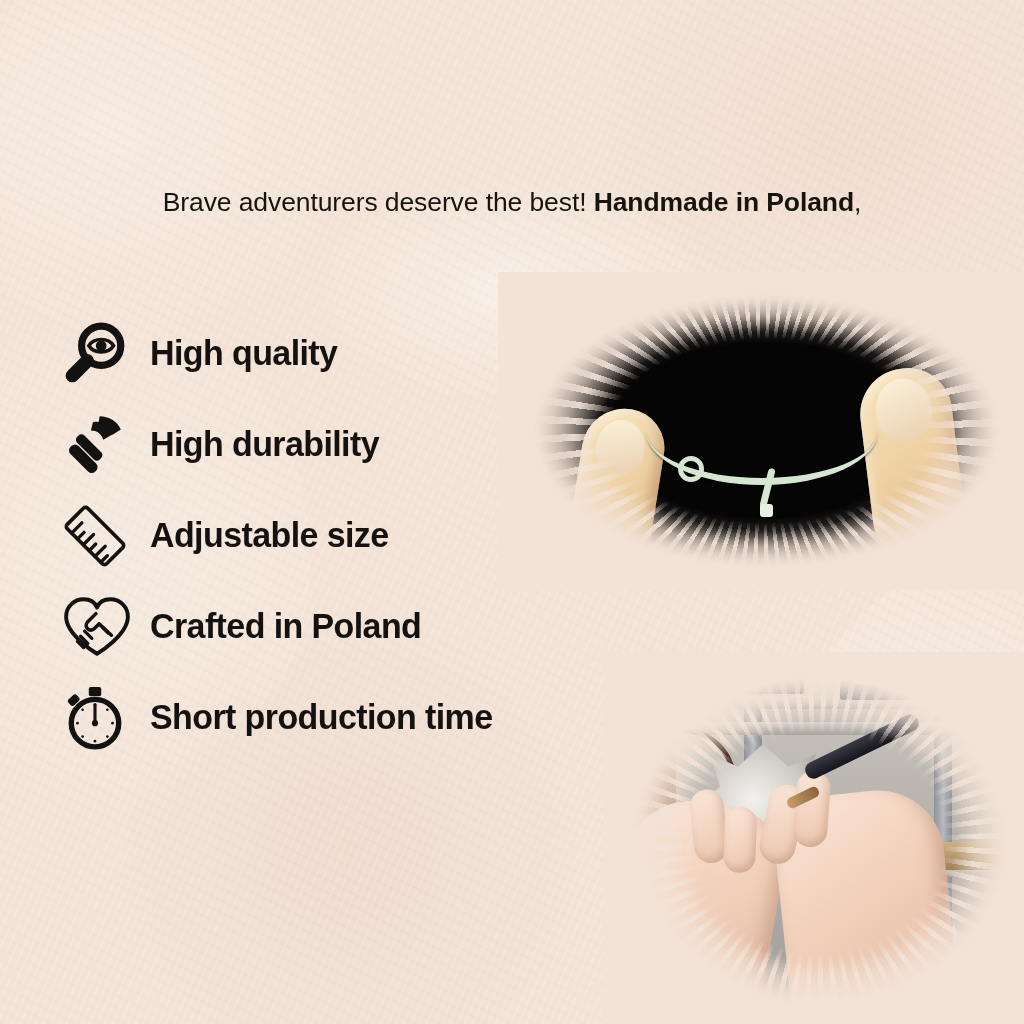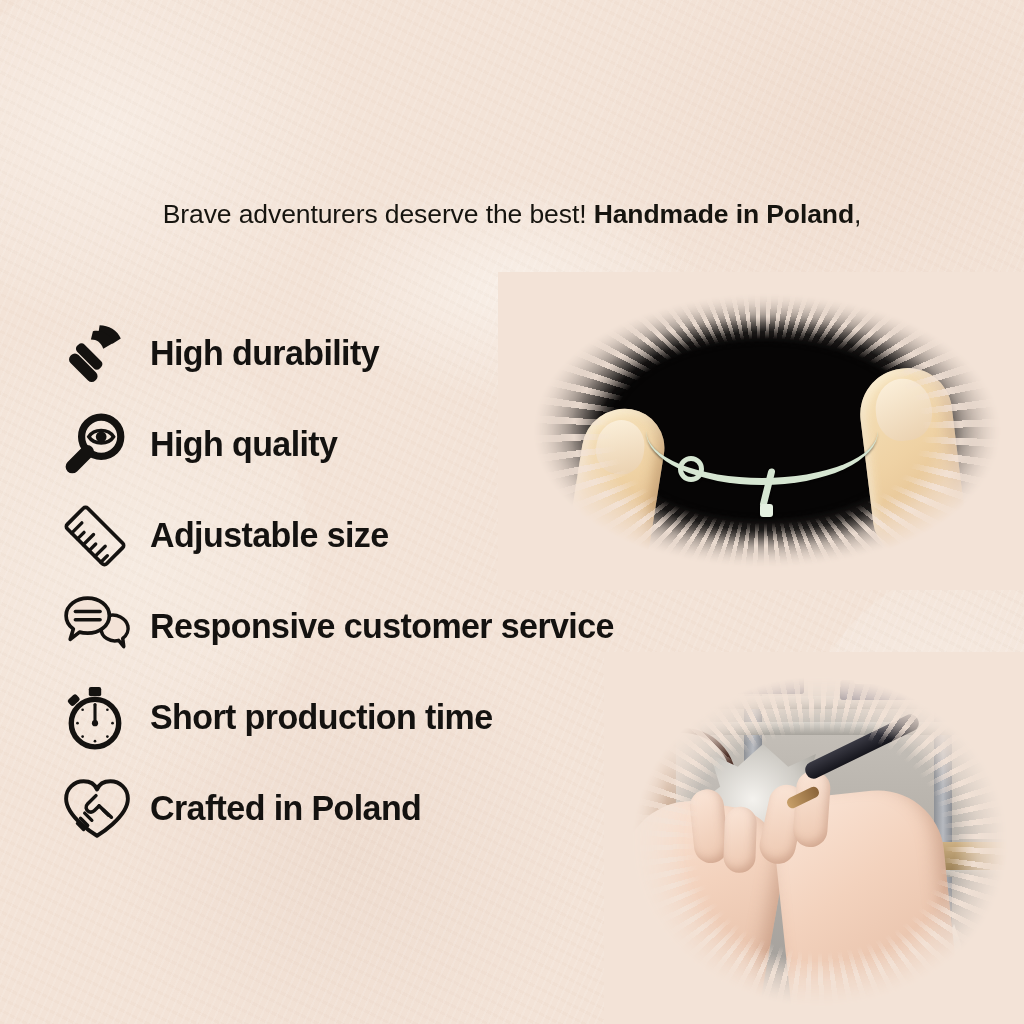--- a/index.html
+++ b/index.html
@@ -79,21 +79,21 @@
     transform: scaleX(1.06) scaleY(1.12);
     transform-origin: center top;
     -webkit-text-stroke: 7px #0e0d0c;
     paint-order: stroke fill;
     filter: drop-shadow(0 2px 0 rgba(0,0,0,.35));
   }
 
   
   .sub {
     position: absolute;
-    left: 0; top: 196px;
+    left: 0; top: 184px;
     width: 1024px;
     text-align: center;
     font-size: 26.5px;
     line-height: 1.36;
     color: #16140f;
     letter-spacing: -0.1px;
   }
   .sub b { font-weight: 700; }
 
   
@@ -356,45 +356,45 @@
   <div class="tex tex-e"></div>
   <div class="tex tex-f"></div>
   <div class="tex tex-grain"></div>
 
 
   <div class="sub">
     <span>Brave adventurers deserve the best! </span><b>Handmade in Poland</b><span>,</span><br>
   </div>
 
   <div class="features">
+
+    <div class="feature">
+      <div class="ficon">
+        <svg width="66" height="66" viewBox="0 0 64 64" aria-hidden="true">
+          <circle cx="38" cy="24" r="19" fill="none" stroke="#141210" stroke-width="7"></circle>
+          <path d="M24.5 38.5 L10 53" stroke="#141210" stroke-width="13" stroke-linecap="round"></path>
+          <path d="M26 24 C31 16, 45 16, 50 24 C45 32, 31 32, 26 24 Z" fill="none" stroke="#141210" stroke-width="3.4"></path>
+          <circle cx="38" cy="24" r="5.2" fill="#141210"></circle>
+        </svg>
+      </div>
+      <div class="flabel">High quality</div>
+    </div>
 
     <div class="feature">
       <div class="ficon">
         <svg width="66" height="66" viewBox="0 0 64 64" aria-hidden="true">
           <g fill="#141210">
             <path d="M36.5 4 C45 4, 54 9, 57 17 L49 22 C46 16, 41 13, 35 13 Z"></path>
             <path d="M30 10 C38 8, 47 13, 50 21 L40 27 C38 21, 34 18, 28 18 Z"></path>
             <rect x="11" y="29" width="31" height="10" rx="4" transform="rotate(45 26 34)"></rect>
             <rect x="4" y="40" width="34" height="11" rx="5" transform="rotate(45 21 45)"></rect>
           </g>
         </svg>
       </div>
       <div class="flabel">High durability</div>
-    </div>
-
-    <div class="feature">
-      <div class="ficon">
-        <svg width="66" height="66" viewBox="0 0 64 64" aria-hidden="true">
-          <circle cx="38" cy="24" r="19" fill="none" stroke="#141210" stroke-width="7"></circle>
-          <path d="M24.5 38.5 L10 53" stroke="#141210" stroke-width="13" stroke-linecap="round"></path>
-          <path d="M26 24 C31 16, 45 16, 50 24 C45 32, 31 32, 26 24 Z" fill="none" stroke="#141210" stroke-width="3.4"></path>
-          <circle cx="38" cy="24" r="5.2" fill="#141210"></circle>
-        </svg>
-      </div>
-      <div class="flabel">High quality</div>
     </div>
 
     <div class="feature">
       <div class="ficon">
         <svg width="66" height="66" viewBox="0 0 64 64" aria-hidden="true">
           <g transform="rotate(-45 32 32)">
             <rect x="18" y="5" width="28" height="54" rx="3" fill="none" stroke="#141210" stroke-width="3.6"></rect>
             <g stroke="#141210" stroke-width="3.2" stroke-linecap="round">
               <path d="M18 14 H32"></path>
               <path d="M18 22 H27"></path>
@@ -402,34 +402,37 @@
               <path d="M18 38 H27"></path>
               <path d="M18 46 H32"></path>
               <path d="M18 54 H27"></path>
             </g>
           </g>
         </svg>
       </div>
       <div class="flabel">Adjustable size</div>
     </div>
 
+
     <div class="feature">
       <div class="ficon">
         <svg width="70" height="70" viewBox="0 0 68 64" aria-hidden="true">
-          <path d="M38 34 C38 42, 47 47, 55 45 L60 51 L59 43 C63 40, 65 35, 64 31
-                   C62 23, 53 19, 45 21 C40 22, 38 27, 38 34 Z" fill="#f3e3d7" stroke="#141210" stroke-width="3.4" stroke-linejoin="round"></path>
-          <path d="M4 21 C4 11, 14 4, 25 4 C36 4, 46 11, 46 21 C46 31, 36 38, 25 38
-                   C22 38, 19 37.6, 17 37 L8 44 L11 34 C7 31, 4 26, 4 21 Z" fill="#f3e3d7" stroke="#141210" stroke-width="3.6" stroke-linejoin="round"></path>
-          <g stroke="#141210" stroke-width="3.4" stroke-linecap="round">
-            <path d="M13 17 H37"></path>
-            <path d="M13 25 H37"></path>
+          <path d="M34 58 C34 58, 4 40, 4 22 C4 12, 12 5, 21 5 C27 5, 32 8, 34 13
+                   C36 8, 41 5, 47 5 C56 5, 64 12, 64 22 C64 40, 34 58, 34 58 Z" fill="none" stroke="#141210" stroke-width="3.8" stroke-linejoin="round"></path>
+          <path d="M33 19 L25 27 C22.5 29.5, 23 33, 26 34.5 C28 35.5, 30 35, 31.5 33.5 L36 29" fill="none" stroke="#141210" stroke-width="3.4" stroke-linecap="round" stroke-linejoin="round"></path>
+          <path d="M36 29 L48 40" fill="none" stroke="#141210" stroke-width="3.4" stroke-linecap="round"></path>
+          <g stroke="#141210" stroke-width="3.2" stroke-linecap="round">
+            <path d="M22 36 L29 43"></path>
+            <path d="M18 41 L25 48"></path>
+            <path d="M15 46 L21 52"></path>
+            <path d="M40 33 L45 38"></path>
           </g>
         </svg>
       </div>
-      <div class="flabel">Responsive customer service</div>
+      <div class="flabel">Crafted in Poland</div>
     </div>
 
     <div class="feature">
       <div class="ficon">
         <svg width="66" height="66" viewBox="0 0 64 64" aria-hidden="true">
           <rect x="26" y="2" width="12" height="9" rx="2" fill="#141210"></rect>
           <rect x="6" y="11" width="11" height="8" rx="2.5" fill="#141210" transform="rotate(-42 11 15)"></rect>
           <circle cx="32" cy="37" r="23" fill="none" stroke="#141210" stroke-width="5.2"></circle>
           <path d="M32 37 V19" stroke="#141210" stroke-width="3" stroke-linecap="round"></path>
           <circle cx="32" cy="37" r="3" fill="#141210"></circle>
@@ -439,38 +442,20 @@
             <circle cx="49" cy="37" r="1.3"></circle>
               <circle cx="44" cy="50" r="1.3"></circle>
             <circle cx="32" cy="54.5" r="1.3"></circle>
               <circle cx="20" cy="50" r="1.3"></circle>
             <circle cx="15" cy="37" r="1.3"></circle>
               <circle cx="20" cy="24" r="1.3"></circle>
           </g>
         </svg>
       </div>
       <div class="flabel">Short production time</div>
-    </div>
-
-    <div class="feature">
-      <div class="ficon">
-        <svg width="70" height="70" viewBox="0 0 68 64" aria-hidden="true">
-          <path d="M34 58 C34 58, 4 40, 4 22 C4 12, 12 5, 21 5 C27 5, 32 8, 34 13
-                   C36 8, 41 5, 47 5 C56 5, 64 12, 64 22 C64 40, 34 58, 34 58 Z" fill="none" stroke="#141210" stroke-width="3.8" stroke-linejoin="round"></path>
-          <path d="M33 19 L25 27 C22.5 29.5, 23 33, 26 34.5 C28 35.5, 30 35, 31.5 33.5 L36 29" fill="none" stroke="#141210" stroke-width="3.4" stroke-linecap="round" stroke-linejoin="round"></path>
-          <path d="M36 29 L48 40" fill="none" stroke="#141210" stroke-width="3.4" stroke-linecap="round"></path>
-          <g stroke="#141210" stroke-width="3.2" stroke-linecap="round">
-            <path d="M22 36 L29 43"></path>
-            <path d="M18 41 L25 48"></path>
-            <path d="M15 46 L21 52"></path>
-            <path d="M40 33 L45 38"></path>
-          </g>
-        </svg>
-      </div>
-      <div class="flabel">Crafted in Poland</div>
     </div>
 
   </div>
 
   <div class="photo" id="photo-top">
     <div class="blob-black"></div>
     <div class="thumb thumb-left">
       <div class="nail nail-l"></div>
     </div>
     <div class="thumb thumb-right">

